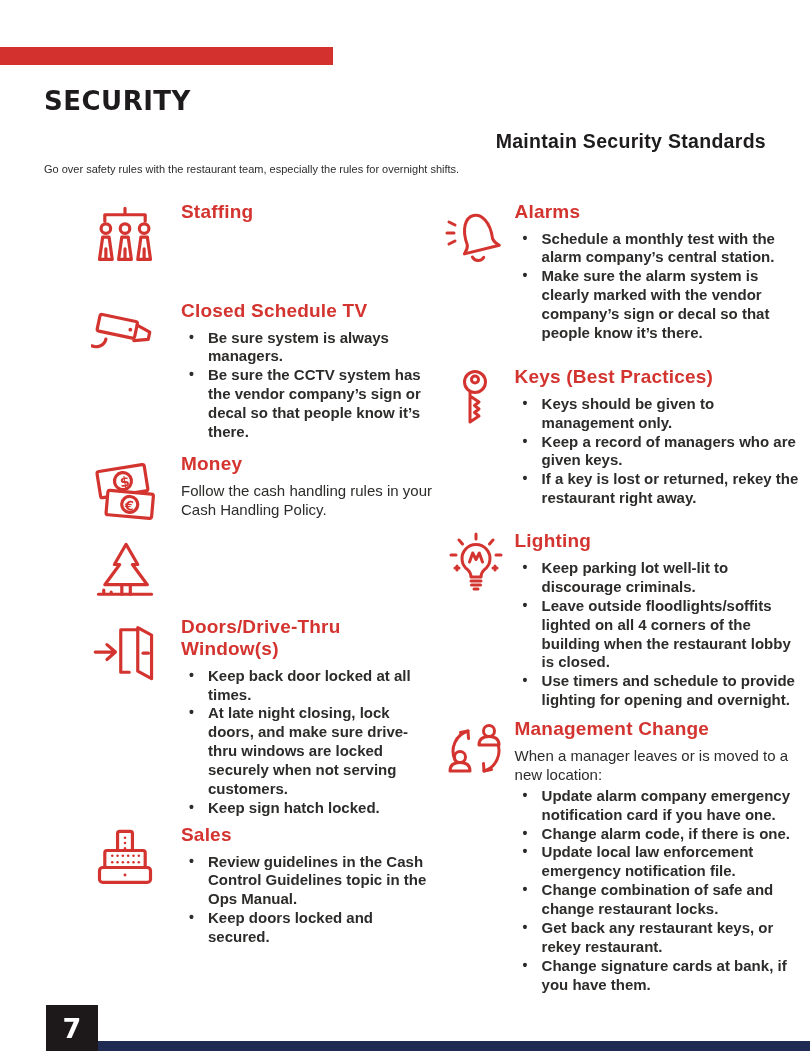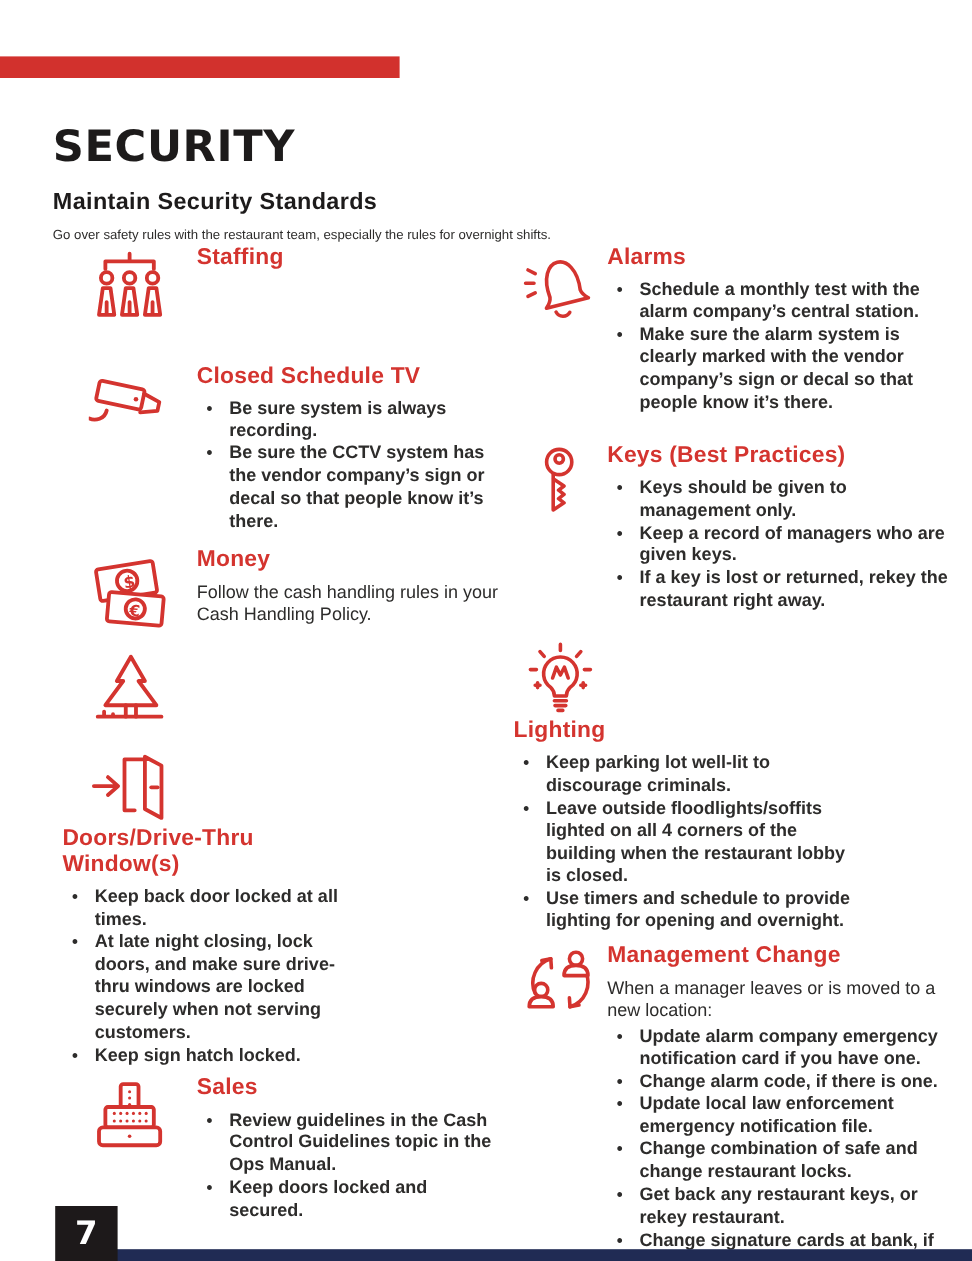--- a/index.html
+++ b/index.html
@@ -12,26 +12,26 @@
   *{box-sizing:border-box;}
   html,body{margin:0;padding:0;background:#e8e8e8;}
   .page{
     width:810px;height:1051px;position:relative;background:#ffffff;
     font-family:"Liberation Sans",sans-serif;color:var(--text);
     margin:0 auto;overflow:hidden;
   }
   .red-bar{position:absolute;left:0;top:47px;width:333px;height:18px;background:var(--bar);}
   .header{padding:86px 44px 0 44px;}
   .page-title{
-    margin:16px 0 14px 0;font-family:"DejaVu Sans","Liberation Sans",sans-serif;
-    font-size:36px;font-weight:800;letter-spacing:.5px;color:#1d1b1b;
+    margin:0 0 14px 0;font-family:"DejaVu Sans","Liberation Sans",sans-serif;
+    font-size:26px;font-weight:800;letter-spacing:.5px;color:#1d1b1b;
   }
-  .page-subtitle{margin:0 0 10px 0;font-size:19.5px;font-weight:800;color:#1d1b1b;letter-spacing:.3px;}
+  .page-subtitle{margin:0 0 10px 0;font-size:19.5px;font-weight:800;color:#1d1b1b;letter-spacing:.3px;text-align:right;}
   .page-intro{margin:0;font-size:11px;line-height:1.25;color:var(--text);}
-  .columns{display:flex;padding-left:52px;}
+  .columns{display:flex;padding-left:69px;margin-top:24px;}
   .col{display:flex;flex-direction:column;}
   .col-left{width:376px;}
   .col-right{width:382px;}
   .section{display:flex;align-items:flex-start;}
   .icon-cell{flex:none;display:flex;justify-content:center;padding-top:1px;}
   .col-left .icon-cell{width:112px;}
   .col-right .icon-cell{width:78px;}
   .icon{display:block;width:68px;height:68px;}
   .col-right .icon{width:64px;height:64px;}
   .icon svg{display:block;width:100%;height:100%;}
@@ -41,24 +41,24 @@
   .sec-title{margin:0 0 7px 0;font-size:19px;line-height:1.15;font-weight:800;color:var(--accent);letter-spacing:.2px;}
   .sec-para{margin:0 0 2px 0;font-size:15px;line-height:1.26;}
   .sec-bullets{margin:1px 0 0 0;padding:0;list-style:none;}
   .sec-bullets li{position:relative;padding-left:27px;font-size:15px;line-height:1.26;font-weight:bold;}
   .sec-bullets li::before{content:"•";position:absolute;left:8px;top:0;font-size:14px;}
   
   .col-left .section:nth-child(1){margin-bottom:30px;}
   .col-left .section:nth-child(2){margin-bottom:11px;}
   .col-left .section:nth-child(3){margin-bottom:16px;}
   .col-left .section:nth-child(4){margin-bottom:9px;}
-  .col-left .section:nth-child(5){margin-bottom:6px;flex-direction:column;}
+  .col-left .section:nth-child(5){margin-bottom:6px;}
   .col-right .section:nth-child(1){margin-bottom:23px;}
   .col-right .section:nth-child(2){margin-bottom:22px;}
-  .col-right .section:nth-child(3){margin-bottom:8px;flex-direction:column;}
+  .col-right .section:nth-child(3){margin-bottom:8px;}
   .footer-bar{position:absolute;left:62px;right:0;bottom:0;height:10px;background:var(--footer);}
   .page-num-box{
     position:absolute;left:46px;bottom:0;width:52px;height:46px;background:var(--pagebox);
     display:flex;align-items:center;justify-content:center;
   }
   .page-num{color:#fff;font-size:27px;font-weight:800;font-family:"DejaVu Sans","Liberation Sans",sans-serif;}
 </style>
 </head>
 <body>
 
@@ -105,21 +105,21 @@
                   <path d="M16 39 c0 7 -7 10 -12 9"></path>
                 </g>
                 <circle cx="37" cy="27" r="1.8" fill="#d4342f"></circle>
               </svg>
             </span>
     </div>
     <div class="text-cell">
       <h3 class="sec-title">Closed Schedule TV</h3>
 
       <ul class="sec-bullets">
-              <li>Be sure system is always recording.</li>
+              <li>Be sure system is always managers.</li>
               <li>Be sure the CCTV system has the vendor company’s sign or decal so that people know it’s there.</li>
             </ul>
     </div>
   </div>
 
   <div class="section">
     <div class="icon-cell">
       <span class="icon">
               <svg viewBox="0 0 64 64">
                 <g fill="none" stroke="#d4342f" stroke-width="3" stroke-linecap="round" stroke-linejoin="round">

